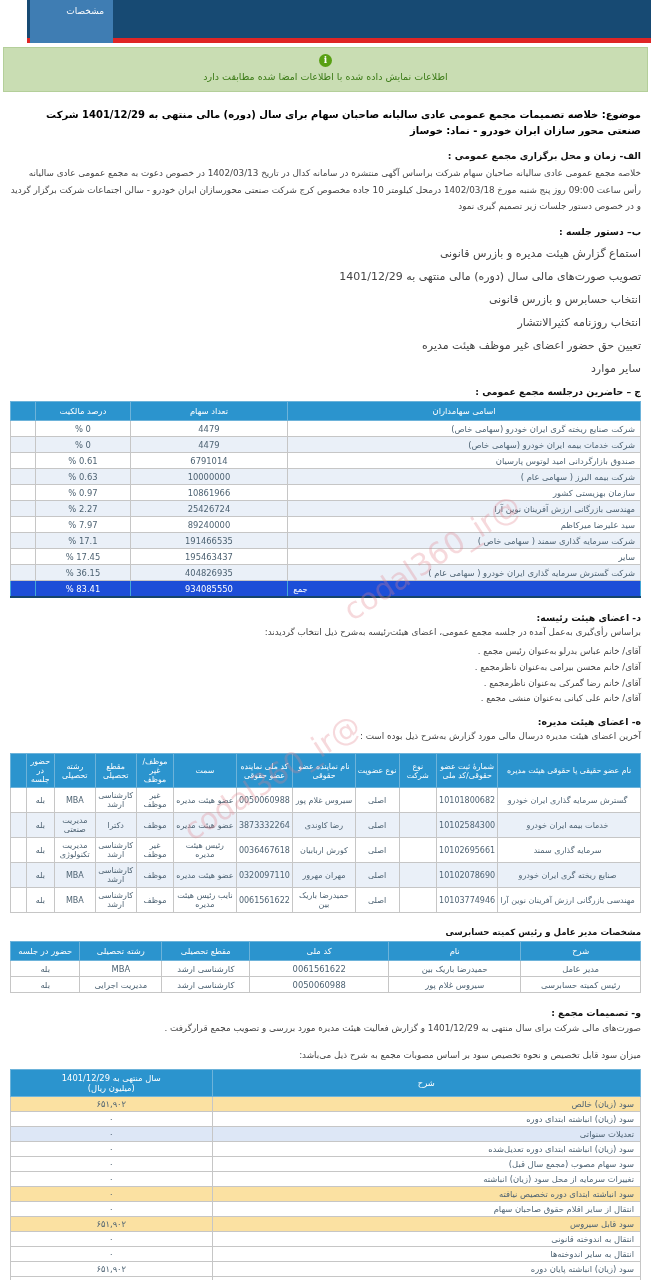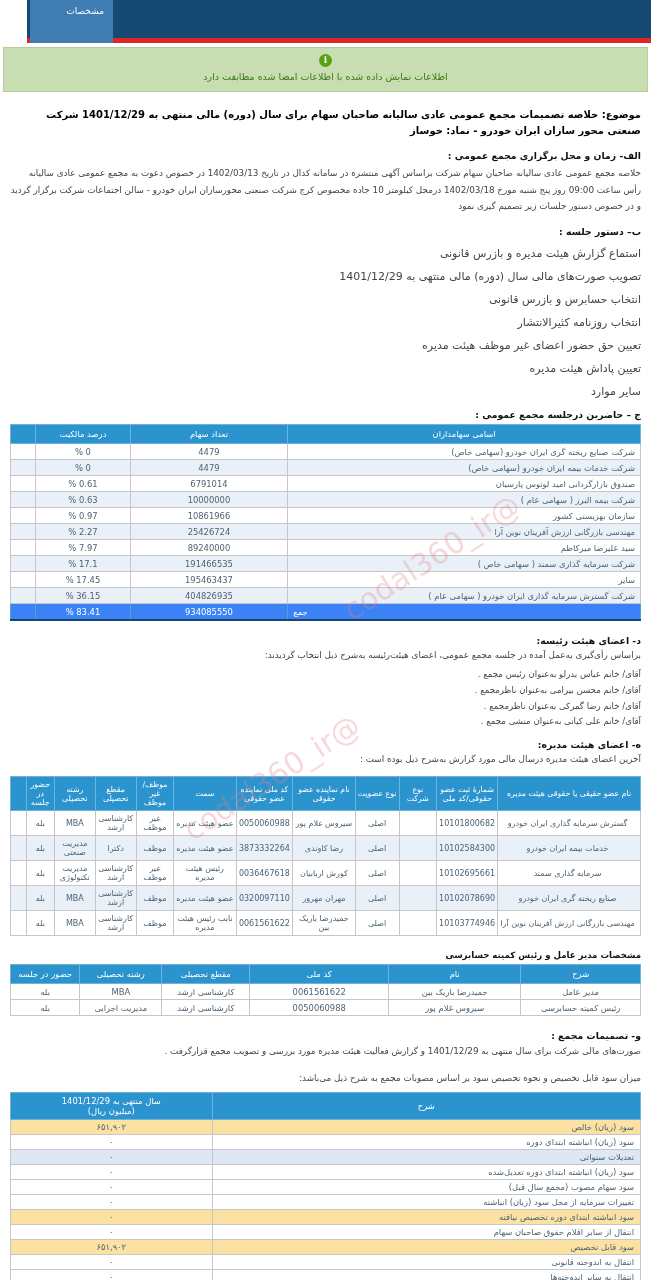--- a/index.html
+++ b/index.html
@@ -34,21 +34,21 @@
   
   table{width:100%;border-collapse:collapse;margin:4px 0 14px 0;border:1px solid #8a8a8a;}
   th{background:#2b94ce;color:#fff;font-weight:normal;font-size:8.4px;
      border:1px solid #6db3da;padding:4px 3px;text-align:center;}
   td{border:1px solid #c6c6c6;color:#4e6373;font-size:8.4px;padding:2.5px 5px;text-align:center;}
   .num{direction:ltr;}
   .neg{color:#cc1414;}
   tbody tr:nth-child(even) td{background:#eaf0f8;}
   
   .tbl-att td:first-child{text-align:right;}
-  .tbl-att tfoot td{background:#3b82f6;color:#fff;border-color:#43a7d7;
+  .tbl-att tfoot td{background:#1d4ed8;color:#fff;border-color:#43a7d7;
      border-bottom:2px solid #16456b;border-top:1px solid #8a8a8a;}
   .tbl-att tfoot td:first-child{text-align:left;}
   
   .tbl-board td{padding:3px 2px;font-size:8px;}
   .tbl-board td:first-child{text-align:center;padding-right:5px;}
   .tbl-board th{font-size:7.8px;padding:3px 2px;}
   
   .tbl-ceo tbody tr:nth-child(even) td{background:#fff;}
   
   .tbl-profit th{padding:3px 8px;}
@@ -87,21 +87,20 @@
   <div class="sec-title">الف- زمان و محل برگزاری مجمع عمومی :</div>
   <div class="para">خلاصه مجمع عمومی عادی سالیانه صاحبان سهام شرکت براساس آگهی منتشره در سامانه کدال در تاریخ 1402/03/13 در خصوص دعوت به مجمع عمومی عادی سالیانه رأس ساعت 09:00 روز پنج شنبه مورخ 1402/03/18 درمحل کیلومتر 10 جاده مخصوص کرج شرکت صنعتی محورسازان ایران خودرو - سالن اجتماعات شرکت   برگزار گردید و در خصوص دستور جلسات زیر تصمیم گیری نمود</div>
 
   <div class="sec-title">ب– دستور جلسه :</div>
   <div class="agenda">
       <div>استماع گزارش هیئت مدیره و بازرس قانونی</div>
       <div>تصویب صورت‌های مالی سال (دوره) مالی منتهی به 1401/12/29</div>
       <div>انتخاب حسابرس و بازرس قانونی</div>
       <div>انتخاب روزنامه کثیرالانتشار</div>
       <div>تعیین حق حضور اعضای غیر موظف هیئت مدیره</div>
-      <div>تعیین پاداش هیئت مدیره</div>
       <div>سایر موارد</div>
     </div>
 
   <div class="sec-title">ج – حاضرین درجلسه مجمع عمومی :</div>
 
   <table class="tbl-att">
     <colgroup>
         <col width="56%">
         <col width="25%">
         <col width="15%">
@@ -390,21 +389,21 @@
         </tr>
         <tr class="tone-y">
           <td>سود انباشته ابتدای دوره تخصیص نیافته</td>
           <td class="num">۰</td>
         </tr>
         <tr class="tone-b">
           <td>انتقال از سایر اقلام حقوق صاحبان سهام</td>
           <td class="num">۰</td>
         </tr>
         <tr class="tone-y">
-          <td>سود قابل تخصیص</td>
+          <td>سود قابل سیروس</td>
           <td class="num">۶۵۱,۹۰۲</td>
         </tr>
         <tr class="tone-b">
           <td>انتقال به اندوخته قانونی</td>
           <td class="num">۰</td>
         </tr>
         <tr class="tone-w">
           <td>انتقال به سایر اندوخته‌ها</td>
           <td class="num">۰</td>
         </tr>

